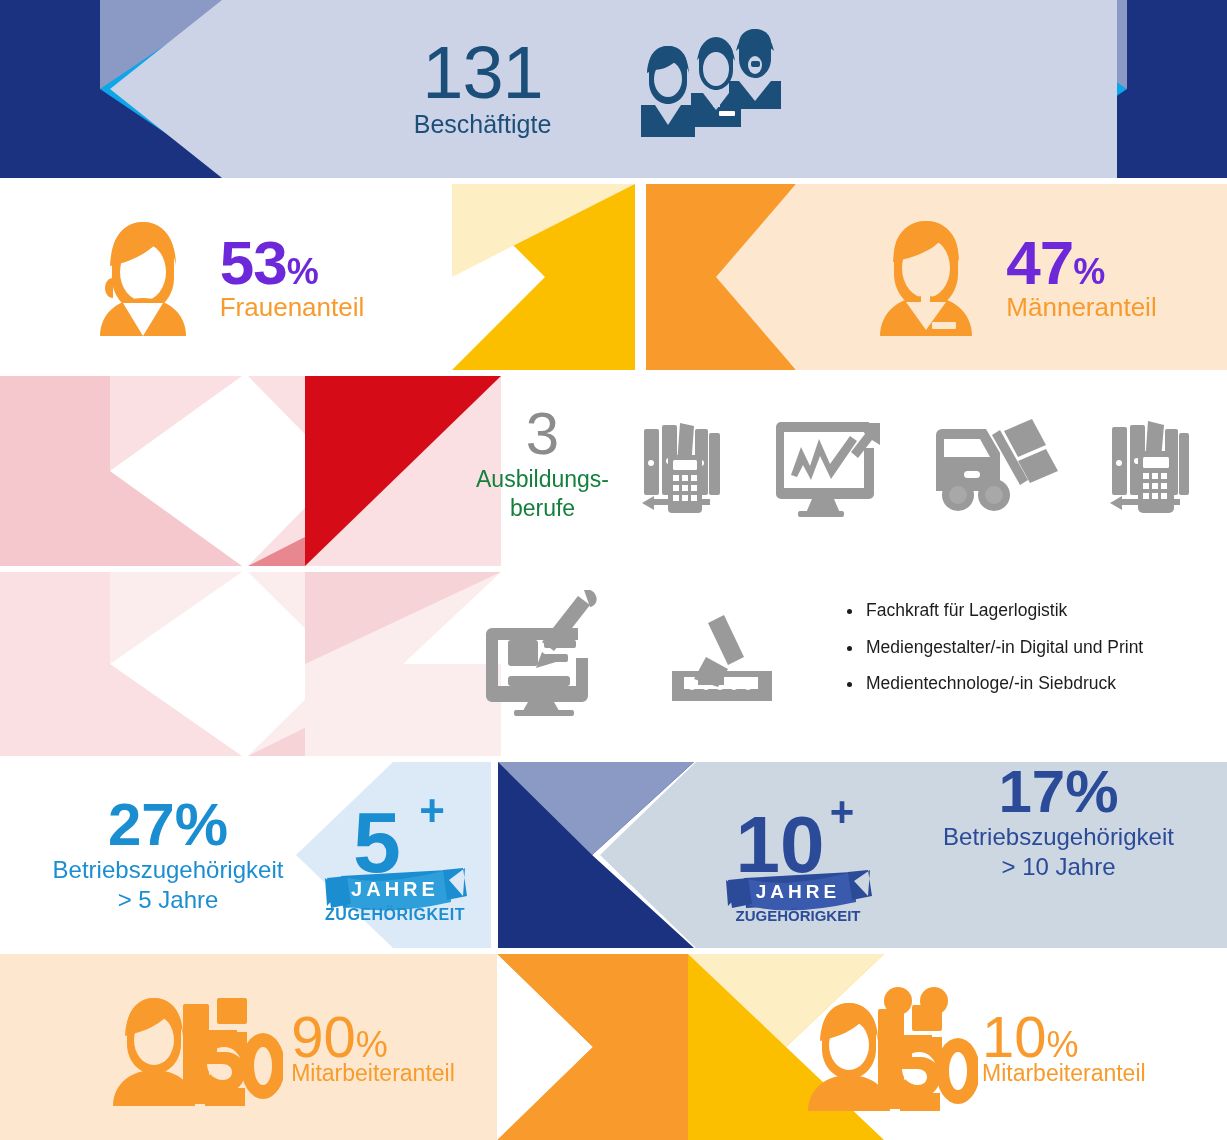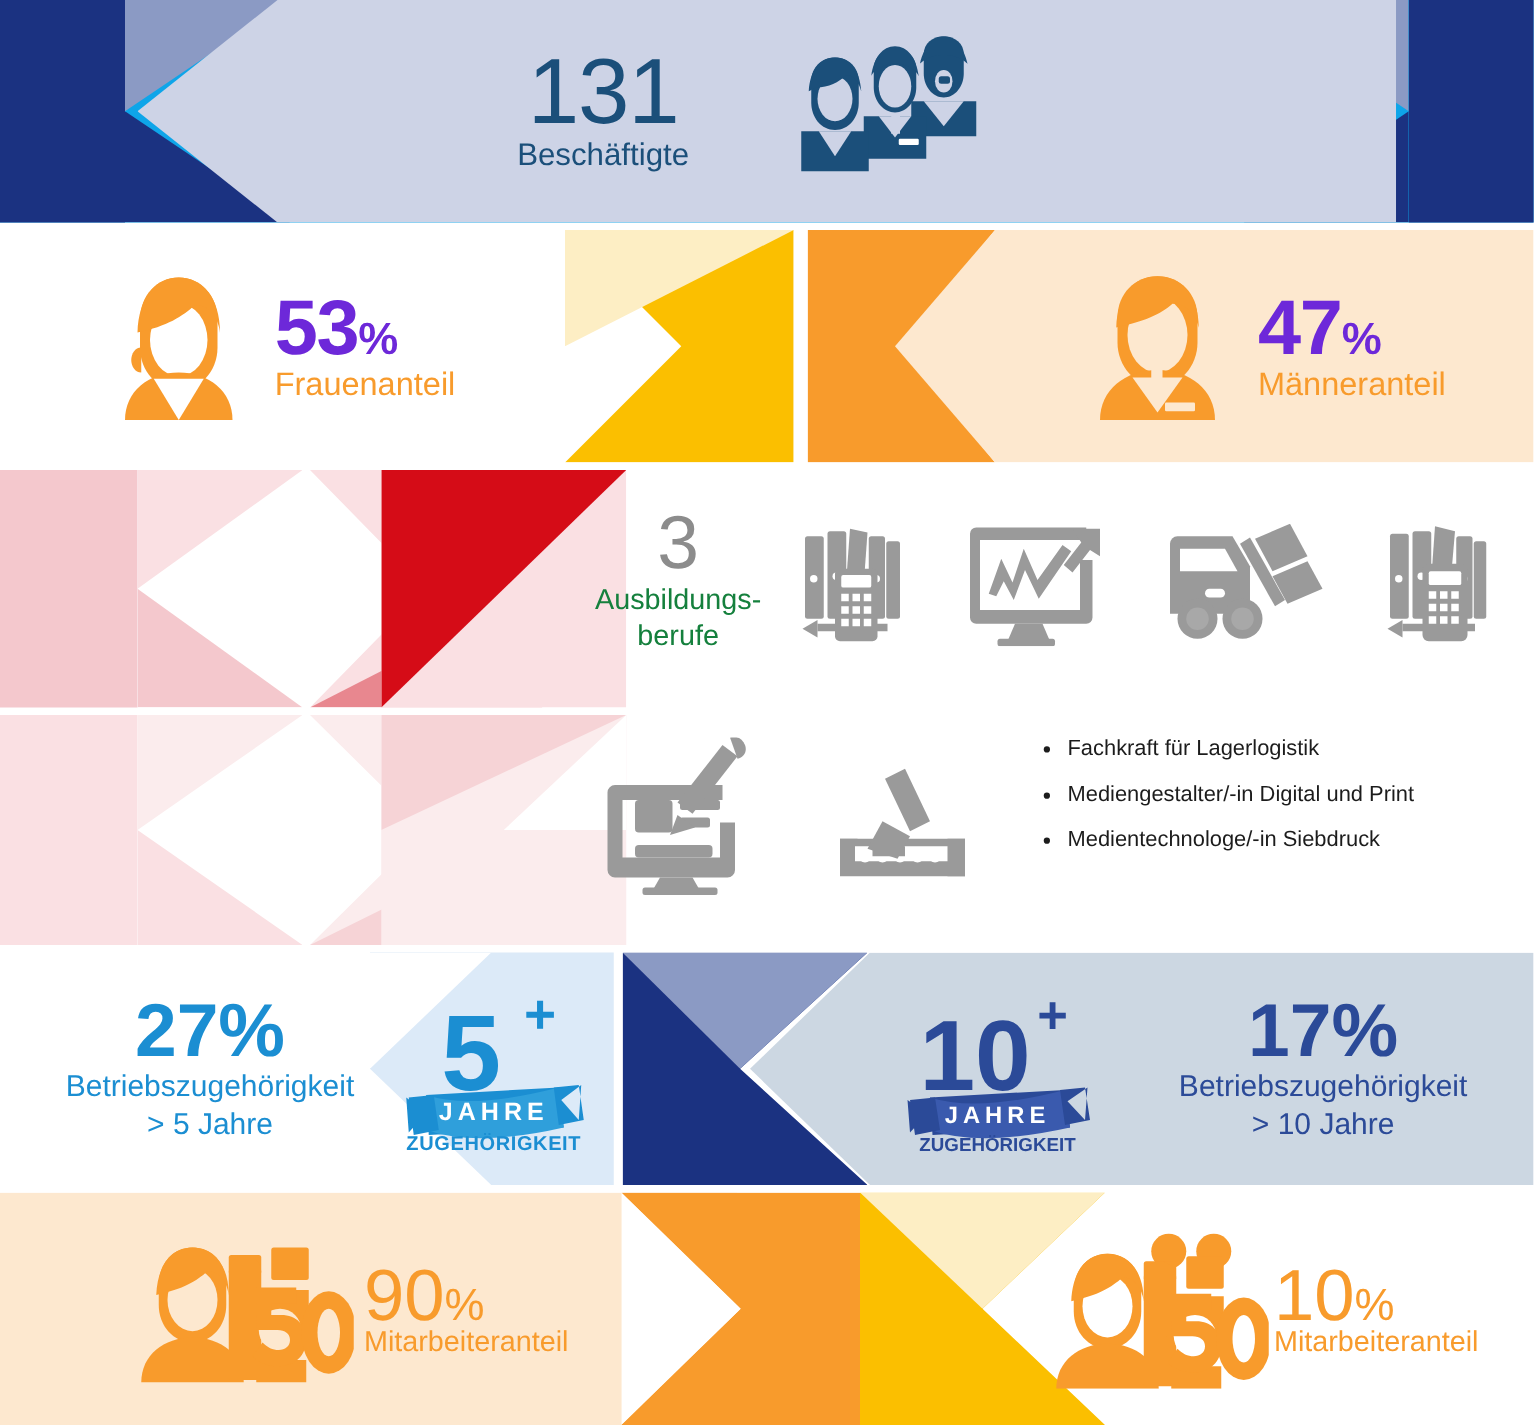--- a/index.html
+++ b/index.html
@@ -137,21 +137,21 @@
   }
   #row3 .icons-bottom{
     position:absolute;left:480px;top:212px;width:340px;height:130px;
     display:flex;align-items:center;gap:50px;
   }
   #row3 .bullets{
     position:absolute;left:836px;top:214px;width:380px;
     font-size:17.5px;color:#1c1c1c;line-height:1;
   }
   #row3 .bullets li{margin-bottom:19px;padding-left:2px;}
-  #row3 .bullets ul{margin:0;padding-left:16px;list-style:disc;}
+  #row3 .bullets ul{margin:12px;padding-left:16px;list-style:disc;}
 
   
   #row4{top:762px;height:186px;background:#ffffff;}
   #row4 .lb-block{
     position:absolute;left:296px;top:0;width:195px;height:186px;
     background:#dceaf8;
   }
   #row4 .lb-tri-tl{
     position:absolute;left:296px;top:0;width:97px;height:93px;background:#ffffff;
     clip-path:polygon(0 0,0 100%,100% 0);
@@ -178,21 +178,21 @@
   #row4 .left-cell{
     position:absolute;left:0;top:0;width:296px;height:186px;
     display:flex;align-items:center;justify-content:center;margin-left:20px;
   }
   #row4 .badge5{position:absolute;left:296px;top:0;width:195px;height:186px;
     display:flex;align-items:center;justify-content:center;}
   #row4 .badge10{position:absolute;left:700px;top:0;width:196px;height:186px;
     display:flex;align-items:center;justify-content:center;}
   #row4 .right-cell{
     position:absolute;left:890px;top:0;width:337px;height:186px;
-    display:flex;align-items:center;justify-content:center;
+    display:flex;align-items:flex-start;justify-content:center;
   }
   .stat-lblue .num{font-size:60px;line-height:1;color:#1b8ed2;font-weight:700;text-align:center;}
   .stat-lblue .lab{font-size:24px;color:#1b8ed2;text-align:center;line-height:1.2;margin-top:1px;}
   .stat-dblue .num{font-size:60px;line-height:1;color:#2b4a98;font-weight:700;text-align:center;}
   .stat-dblue .lab{font-size:24px;color:#2b4a98;text-align:center;line-height:1.2;margin-top:1px;}
 
   
   #row5{top:954px;height:186px;background:#ffffff;}
   #row5 .peach-plate{
     position:absolute;left:0;top:0;width:590px;height:186px;background:#fde8cf;
@@ -213,21 +213,21 @@
   #row5 .gold-lt{
     position:absolute;left:688px;top:0;width:196px;height:93px;background:#fdeec4;
     clip-path:polygon(0 0,100% 0,50% 100%);
   }
   #row5 .left-cell{
     position:absolute;left:60px;top:0;width:440px;height:186px;
     display:flex;align-items:center;justify-content:center;gap:8px;
   }
   #row5 .right-cell{
     position:absolute;left:800px;top:0;width:420px;height:186px;
-    display:flex;align-items:center;justify-content:center;gap:4px;
+    display:flex;align-items:center;gap:4px;
   }
   .stat-mit .num{font-size:58px;line-height:1;color:#f89b2c;font-weight:400;}
   .stat-mit .num .pct{font-size:36px;}
   .stat-mit .lab{font-size:23px;color:#f89b2c;margin-top:-6px;}
 
   svg{display:block;}
 </style>
 </head>
 <body>
 

